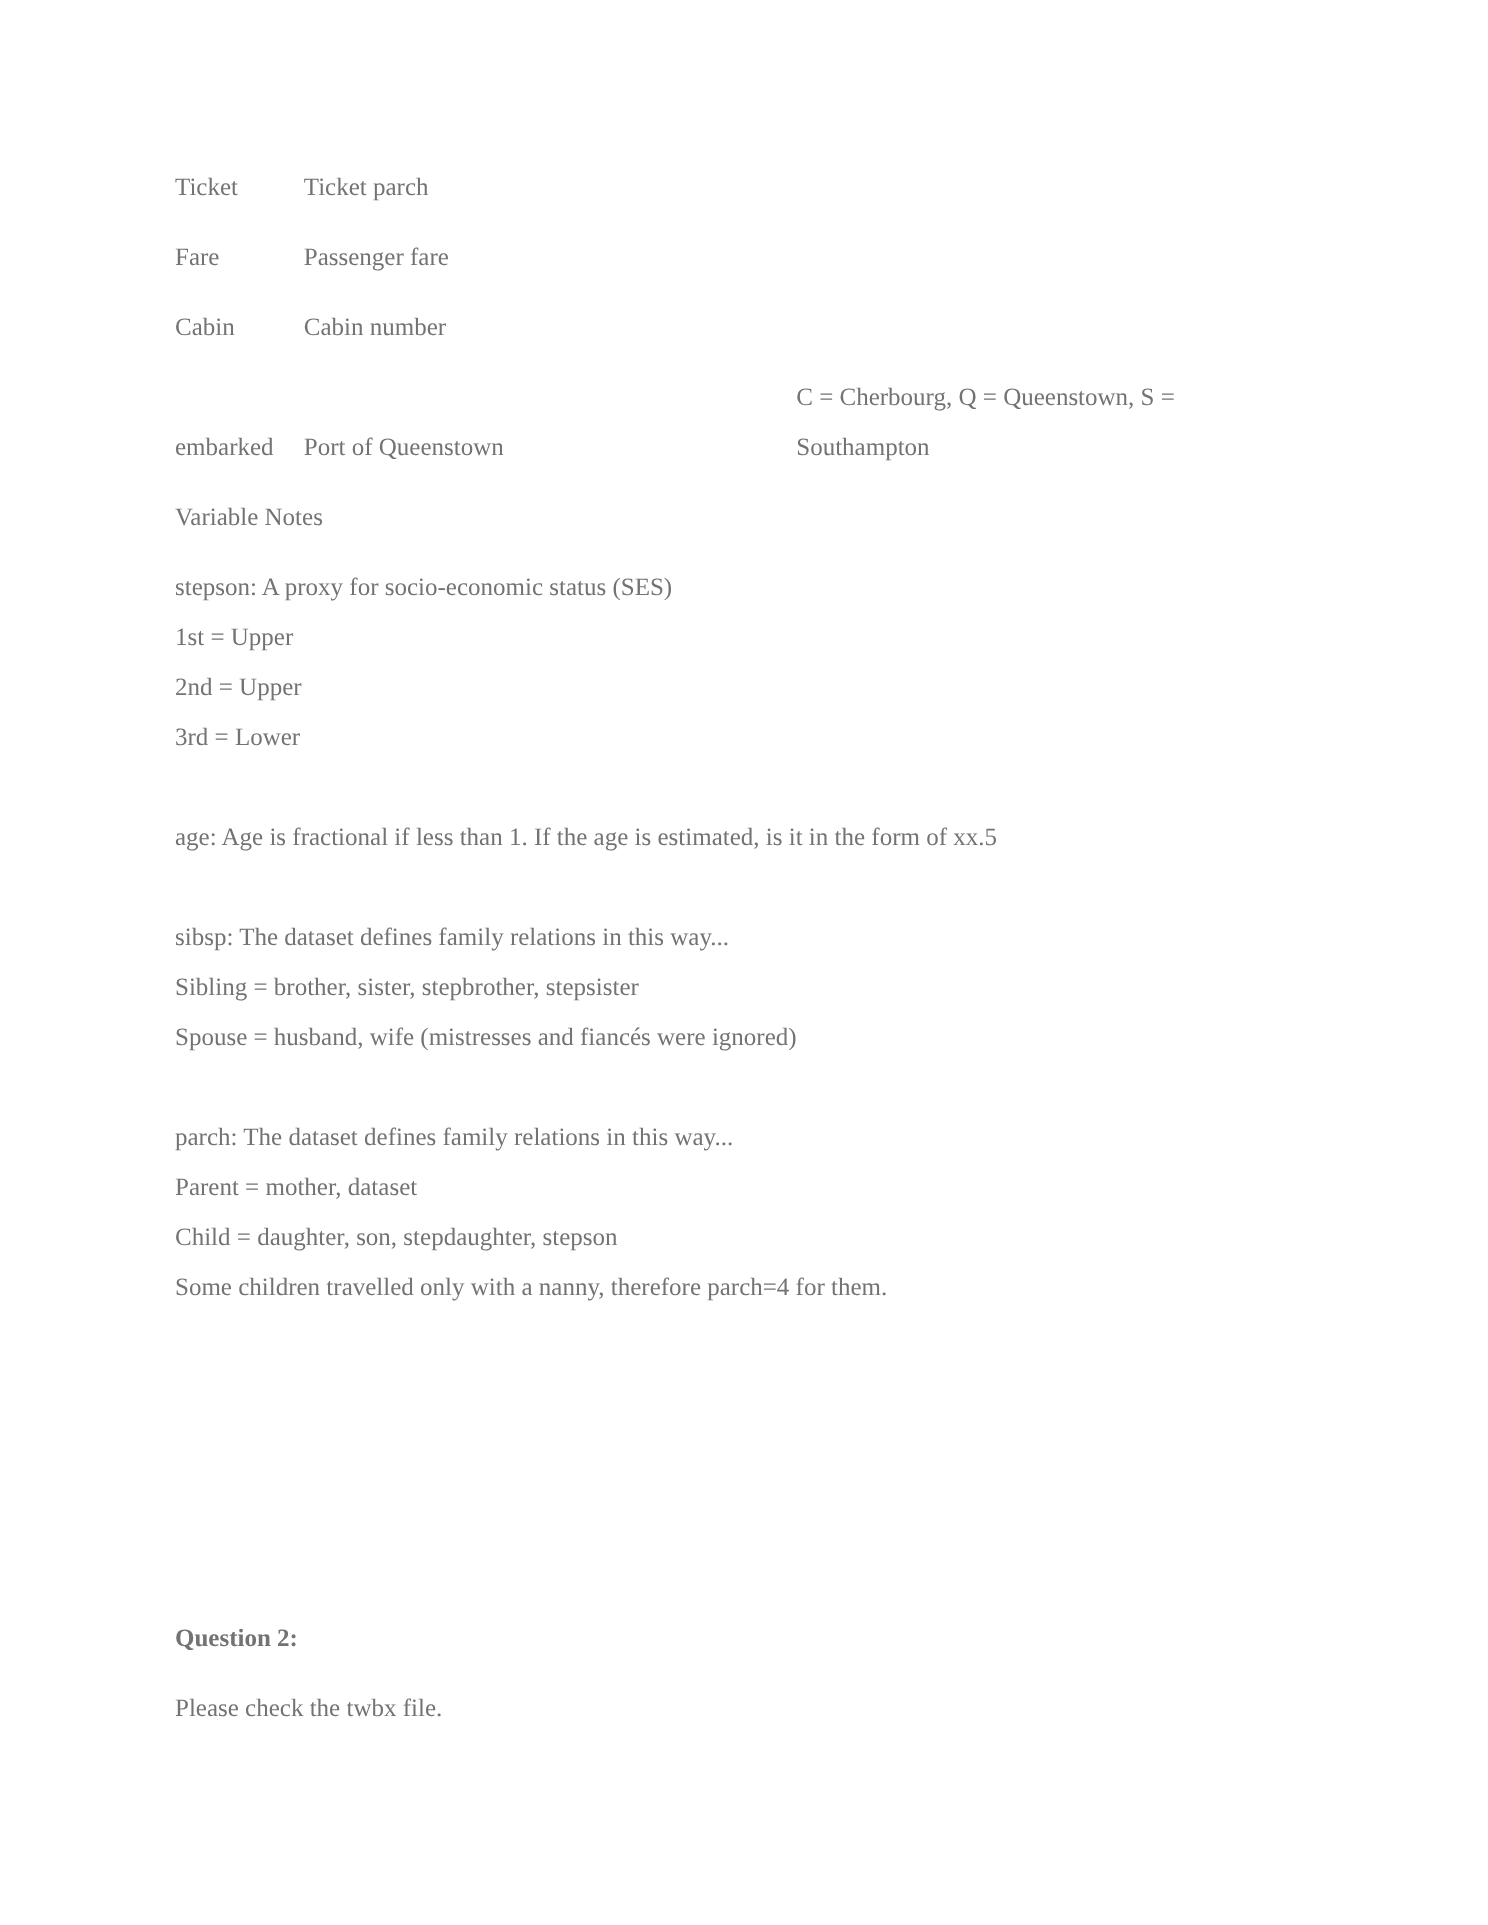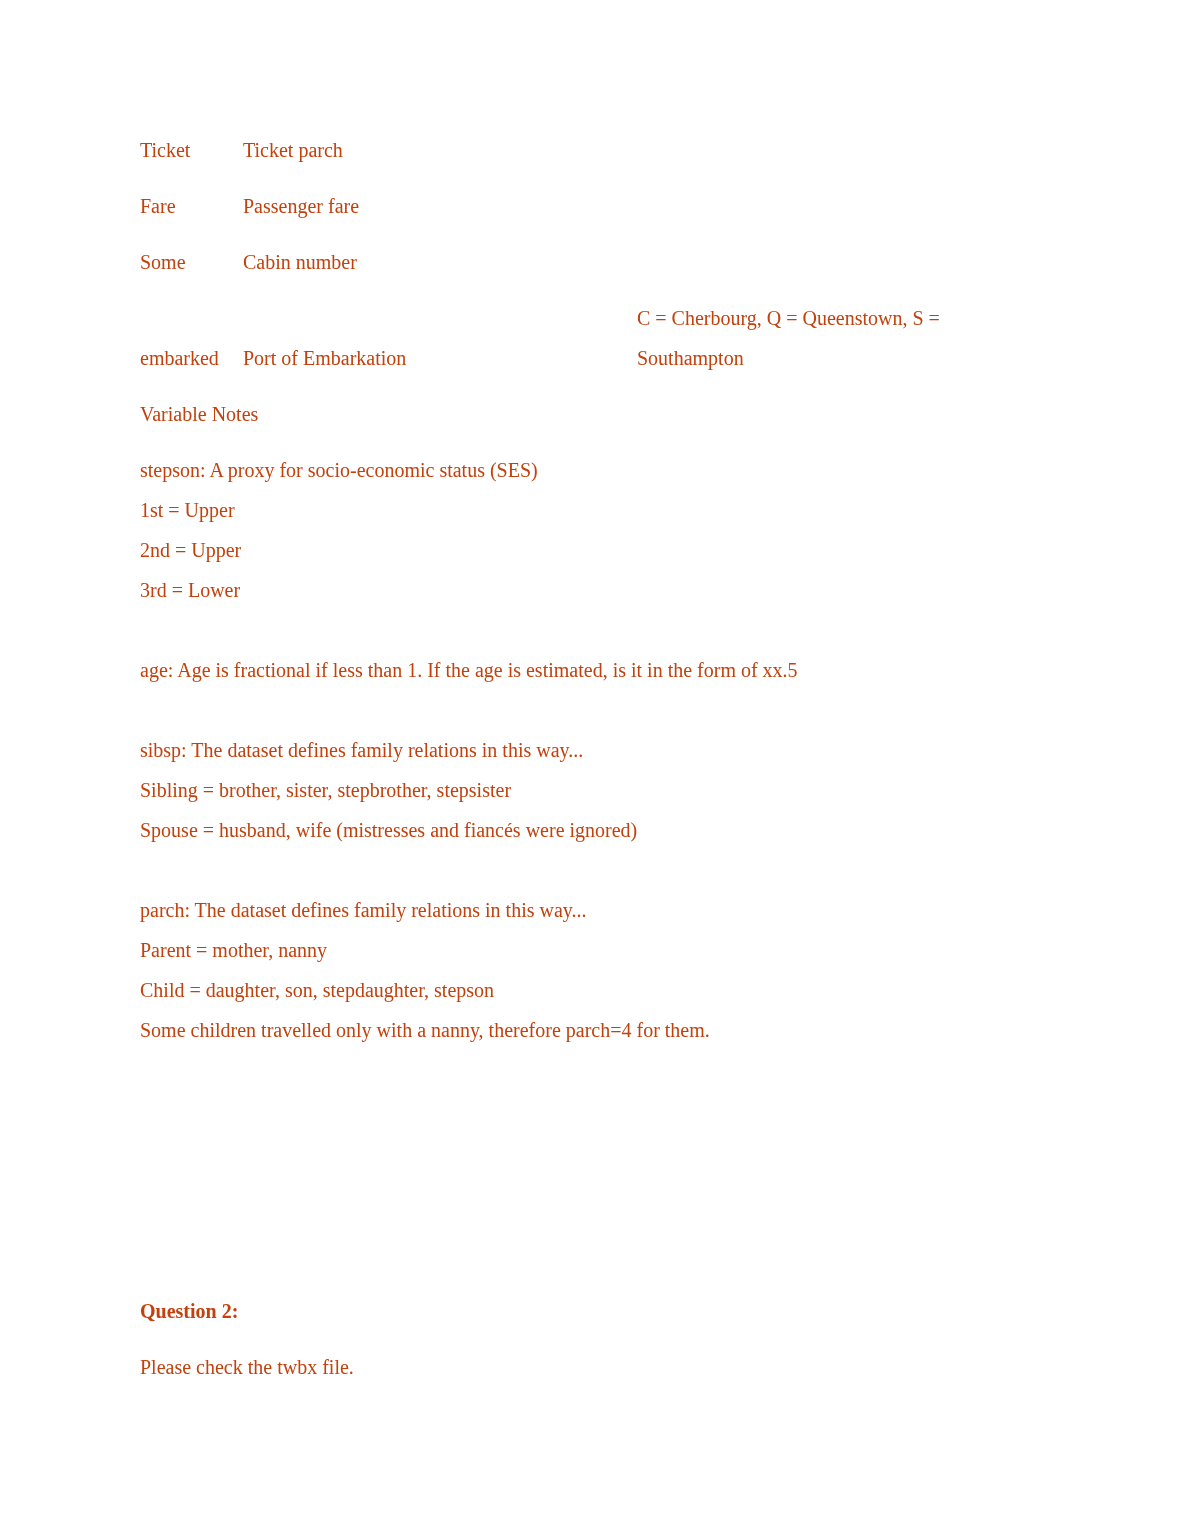--- a/index.html
+++ b/index.html
@@ -9,21 +9,21 @@
   }
   .page {
     position: relative;
     width: 1190px;
     height: 1540px;
     background: #ffffff;
     box-sizing: border-box;
     padding: 130px 160px 0 140px;
     font-family: "Liberation Serif", "DejaVu Serif", serif;
     font-size: 20px;
-    color: #c2410c;
+    color: #737373;
     overflow: hidden;
   }
   .line {
     line-height: 40px;
     white-space: pre-wrap;
   }
   
   .vtable { width: 100%; }
   .vrow {
     display: flex;
@@ -61,28 +61,28 @@
       <div class="col-key"></div>
     </div>
 
     <div class="vrow">
       <div class="col-name">Fare</div>
       <div class="col-desc">Passenger fare</div>
       <div class="col-key"></div>
     </div>
 
     <div class="vrow">
-      <div class="col-name">Some</div>
+      <div class="col-name">Cabin</div>
       <div class="col-desc">Cabin number</div>
       <div class="col-key"></div>
     </div>
 
     <div class="vrow">
       <div class="col-name">embarked</div>
-      <div class="col-desc">Port of Embarkation</div>
+      <div class="col-desc">Port of Queenstown</div>
       <div class="col-key">
         <div class="line">C = Cherbourg, Q = Queenstown, S =</div>
         <div class="line">Southampton</div>
       </div>
     </div>
 
   </div>
 
   <div class="line notes-heading">Variable Notes</div>
 
@@ -98,21 +98,21 @@
   </div>
 
   <div class="note">
     <div class="line">sibsp: The dataset defines family relations in this way...</div>
     <div class="line">Sibling = brother, sister, stepbrother, stepsister</div>
     <div class="line">Spouse = husband, wife (mistresses and fiancés were ignored)</div>
   </div>
 
   <div class="note">
     <div class="line">parch: The dataset defines family relations in this way...</div>
-    <div class="line">Parent = mother, nanny</div>
+    <div class="line">Parent = mother, dataset</div>
     <div class="line">Child = daughter, son, stepdaughter, stepson</div>
     <div class="line">Some children travelled only with a nanny, therefore parch=4 for them.</div>
   </div>
 
   <div class="question-heading">Question 2:</div>
   <div class="question-body">Please check the twbx file.</div>
 
 </div>
 
 </body></html>

